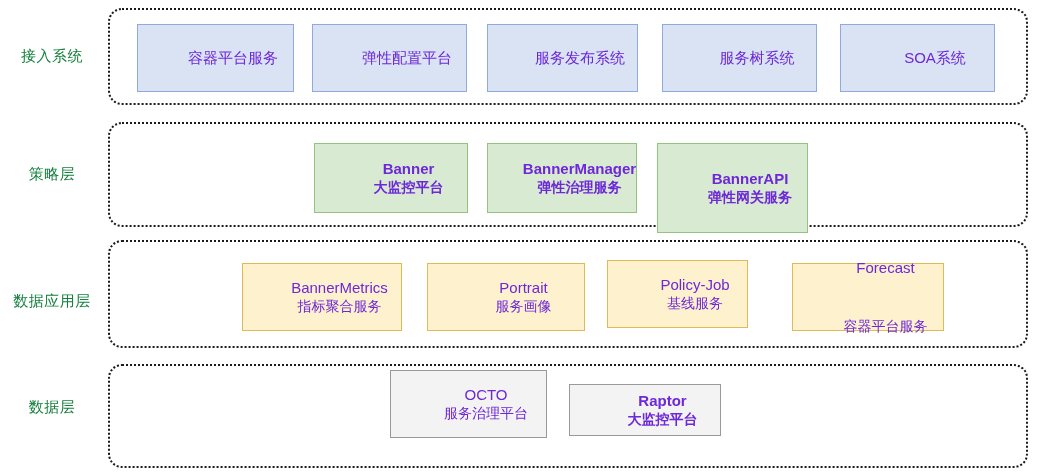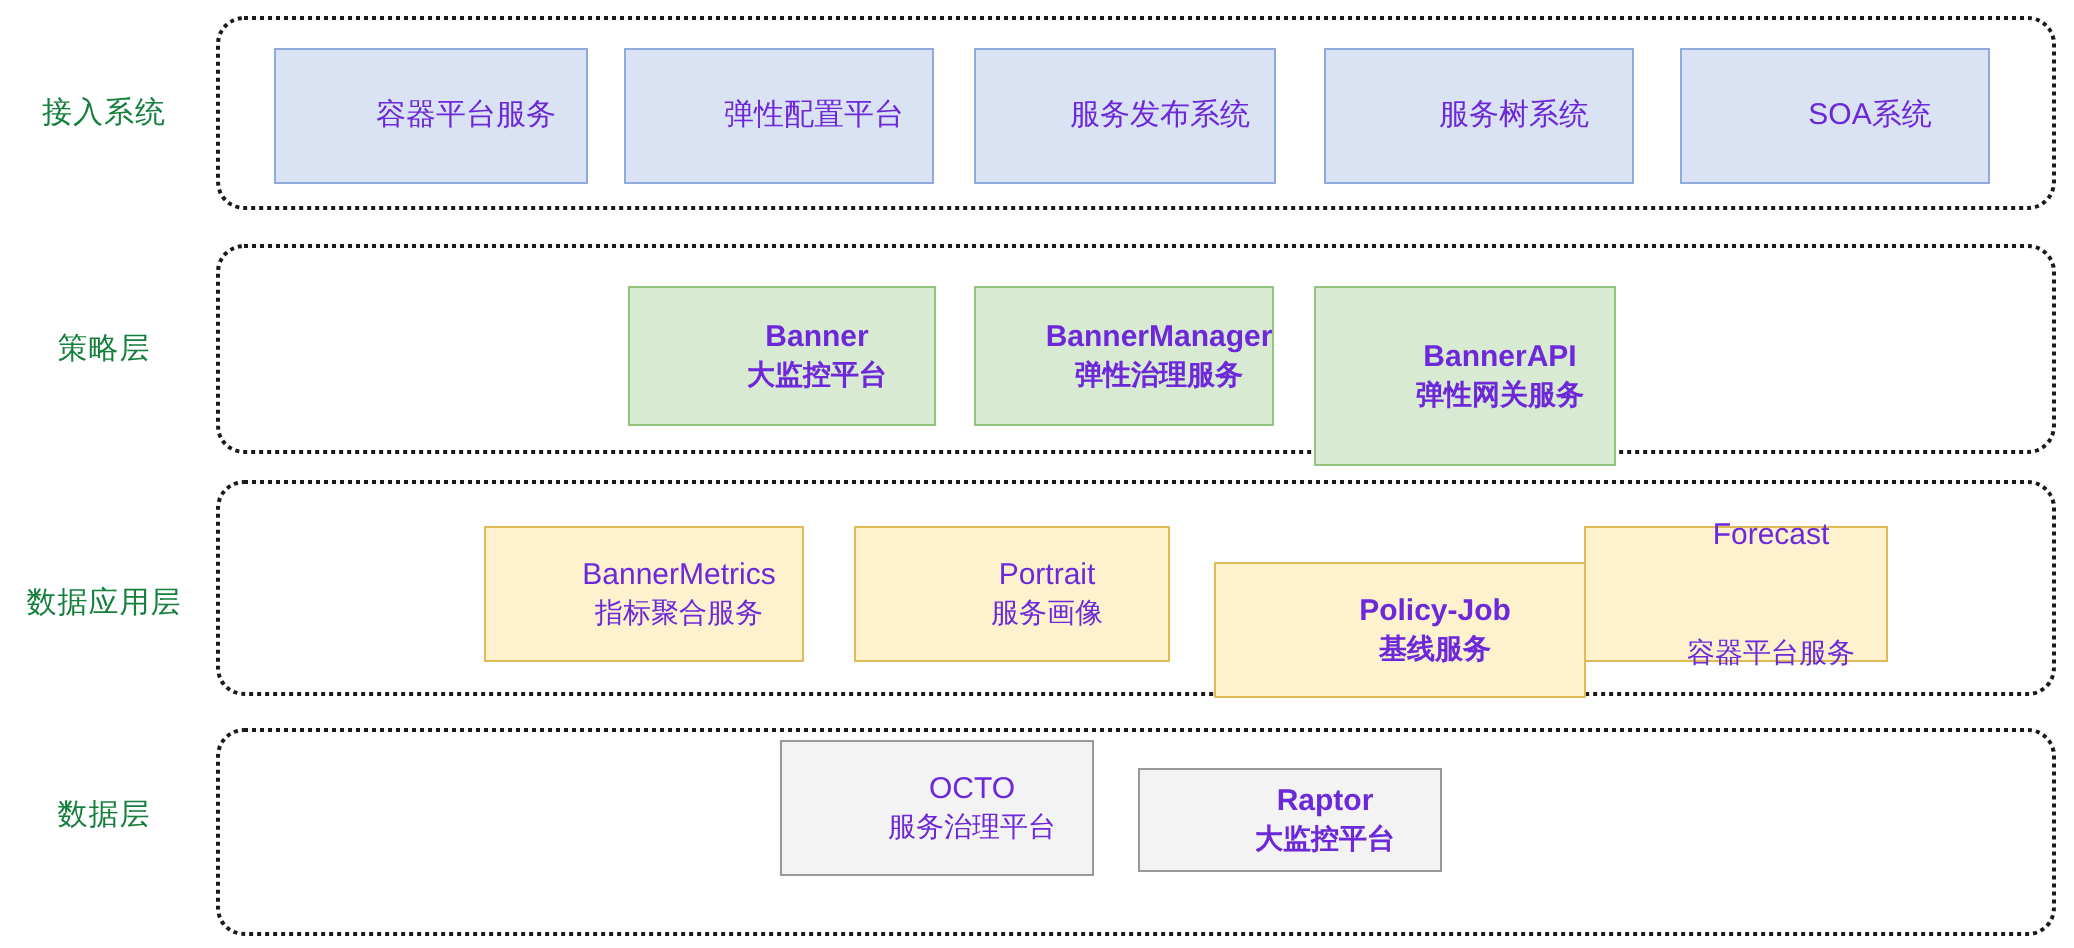--- a/index.html
+++ b/index.html
@@ -156,21 +156,21 @@
       <div class="layer-container" style="top: 0px; height: 108px;">
         <div class="box-track">
           <div class="node yellow" style="left: 132px; top: 21px; width: 160px; height: 68px; align-items: center;">
             <div class="node-title">BannerMetrics</div>
             <div class="node-sub">指标聚合服务</div>
           </div>
           <div class="node yellow" style="left: 317px; top: 21px; width: 158px; height: 68px;">
             <div class="node-title">Portrait</div>
             <div class="node-sub">服务画像</div>
           </div>
-          <div class="node yellow" style="left: 497px; top: 39px; width: 186px; height: 68px; font-weight: bold;">
+          <div class="node yellow" style="left: 497px; top: 18px; width: 141px; height: 68px;">
             <div class="node-title">Policy-Job</div>
             <div class="node-sub">基线服务</div>
           </div>
           <div class="node yellow" style="left: 682px; top: 21px; width: 152px; height: 68px; gap: 40px;">
             <div class="node-title">Forecast</div>
             <div class="node-sub">容器平台服务</div>
           </div>
         </div>
       </div>
     </div>

